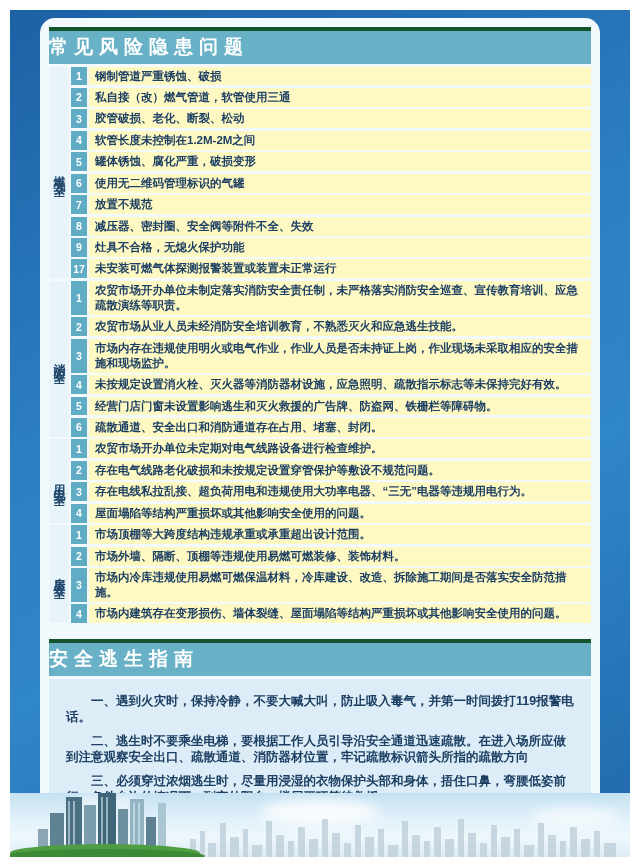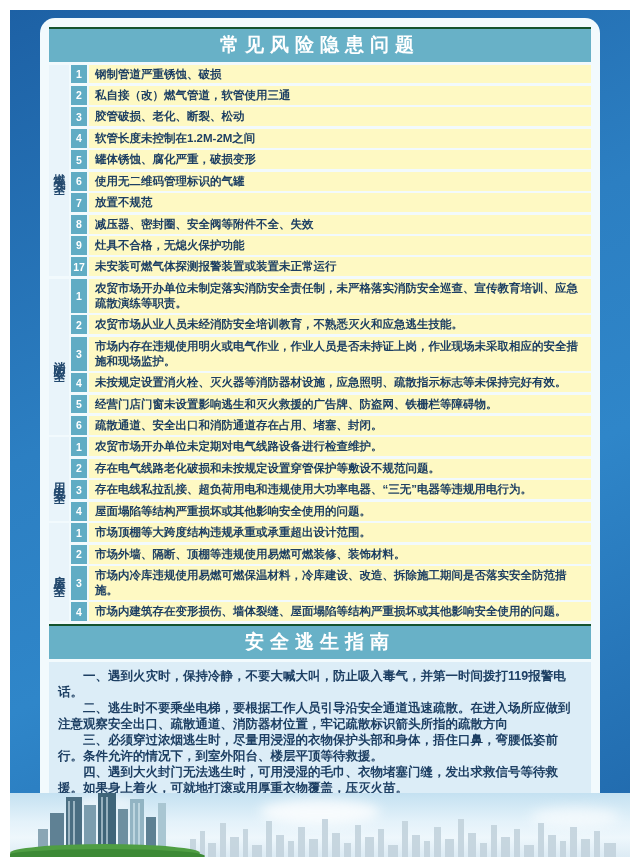--- a/index.html
+++ b/index.html
@@ -31,26 +31,25 @@
   
   .card{
     margin:8px 30px 0 30px;
     background:#f2fafd;
     border-radius:15px;
     padding:9px;
     box-sizing:border-box;
   }
   .bar{
     background:#68b1c7;
-    border-top:2px solid #14532d;
+    border-top:4px solid #14532d;
     color:#ffffff;
     font-weight:bold;
     font-size:19px;
     letter-spacing:6px;
-    text-align:center;
     padding:3px 0 4px 0;
   }
   .risk-table{display:flex;flex-direction:column;gap:2.5px;margin-top:2.5px;}
   .category{display:flex;gap:2px;}
   .cat-label{
     width:20px;flex:none;
     background:#e9f4fa;
     display:flex;align-items:center;justify-content:center;
     writing-mode:vertical-rl;text-orientation:upright;
     font-size:12px;font-weight:bold;color:#23496e;
@@ -63,30 +62,30 @@
     background:#60acc4;color:#ffffff;
     display:flex;align-items:center;justify-content:center;
     font-size:10.5px;font-weight:bold;
   }
   .txt{
     flex:1;background:#fef9c3;color:#1d3f63;
     font-size:11.5px;font-weight:bold;line-height:1.3;
     padding:2px 6px;display:flex;align-items:center;
   }
   
-  .escape-bar{margin-top:3px;}
+  .escape-bar{margin-top:16px;}
   .guide{
     margin-top:3px;
     background:#dcedf7;
     color:#1d3f63;
     font-size:12.5px;font-weight:bold;
     line-height:1.28;
     padding:6px 9px 7px 9px;
   }
-  .guide p{margin:0;text-indent:2em;}
+  .guide p{margin:8px;text-indent:2em;}
   
   .footer-band{
     position:absolute;left:0;right:0;bottom:0;height:64px;
     background:linear-gradient(180deg,#c4e1f1 0%,#e4f2fa 45%,#eef7fc 70%,#dcebf4 100%);
     overflow:hidden;
   }
   .cloud{position:absolute;background:#ffffff;border-radius:50%;filter:blur(6px);opacity:.8;}
   .cloud.c1{width:120px;height:26px;left:250px;top:6px;}
   .cloud.c2{width:90px;height:20px;left:520px;top:14px;opacity:.6;}
   .cloud.c3{width:70px;height:18px;left:60px;top:2px;opacity:.55;}

